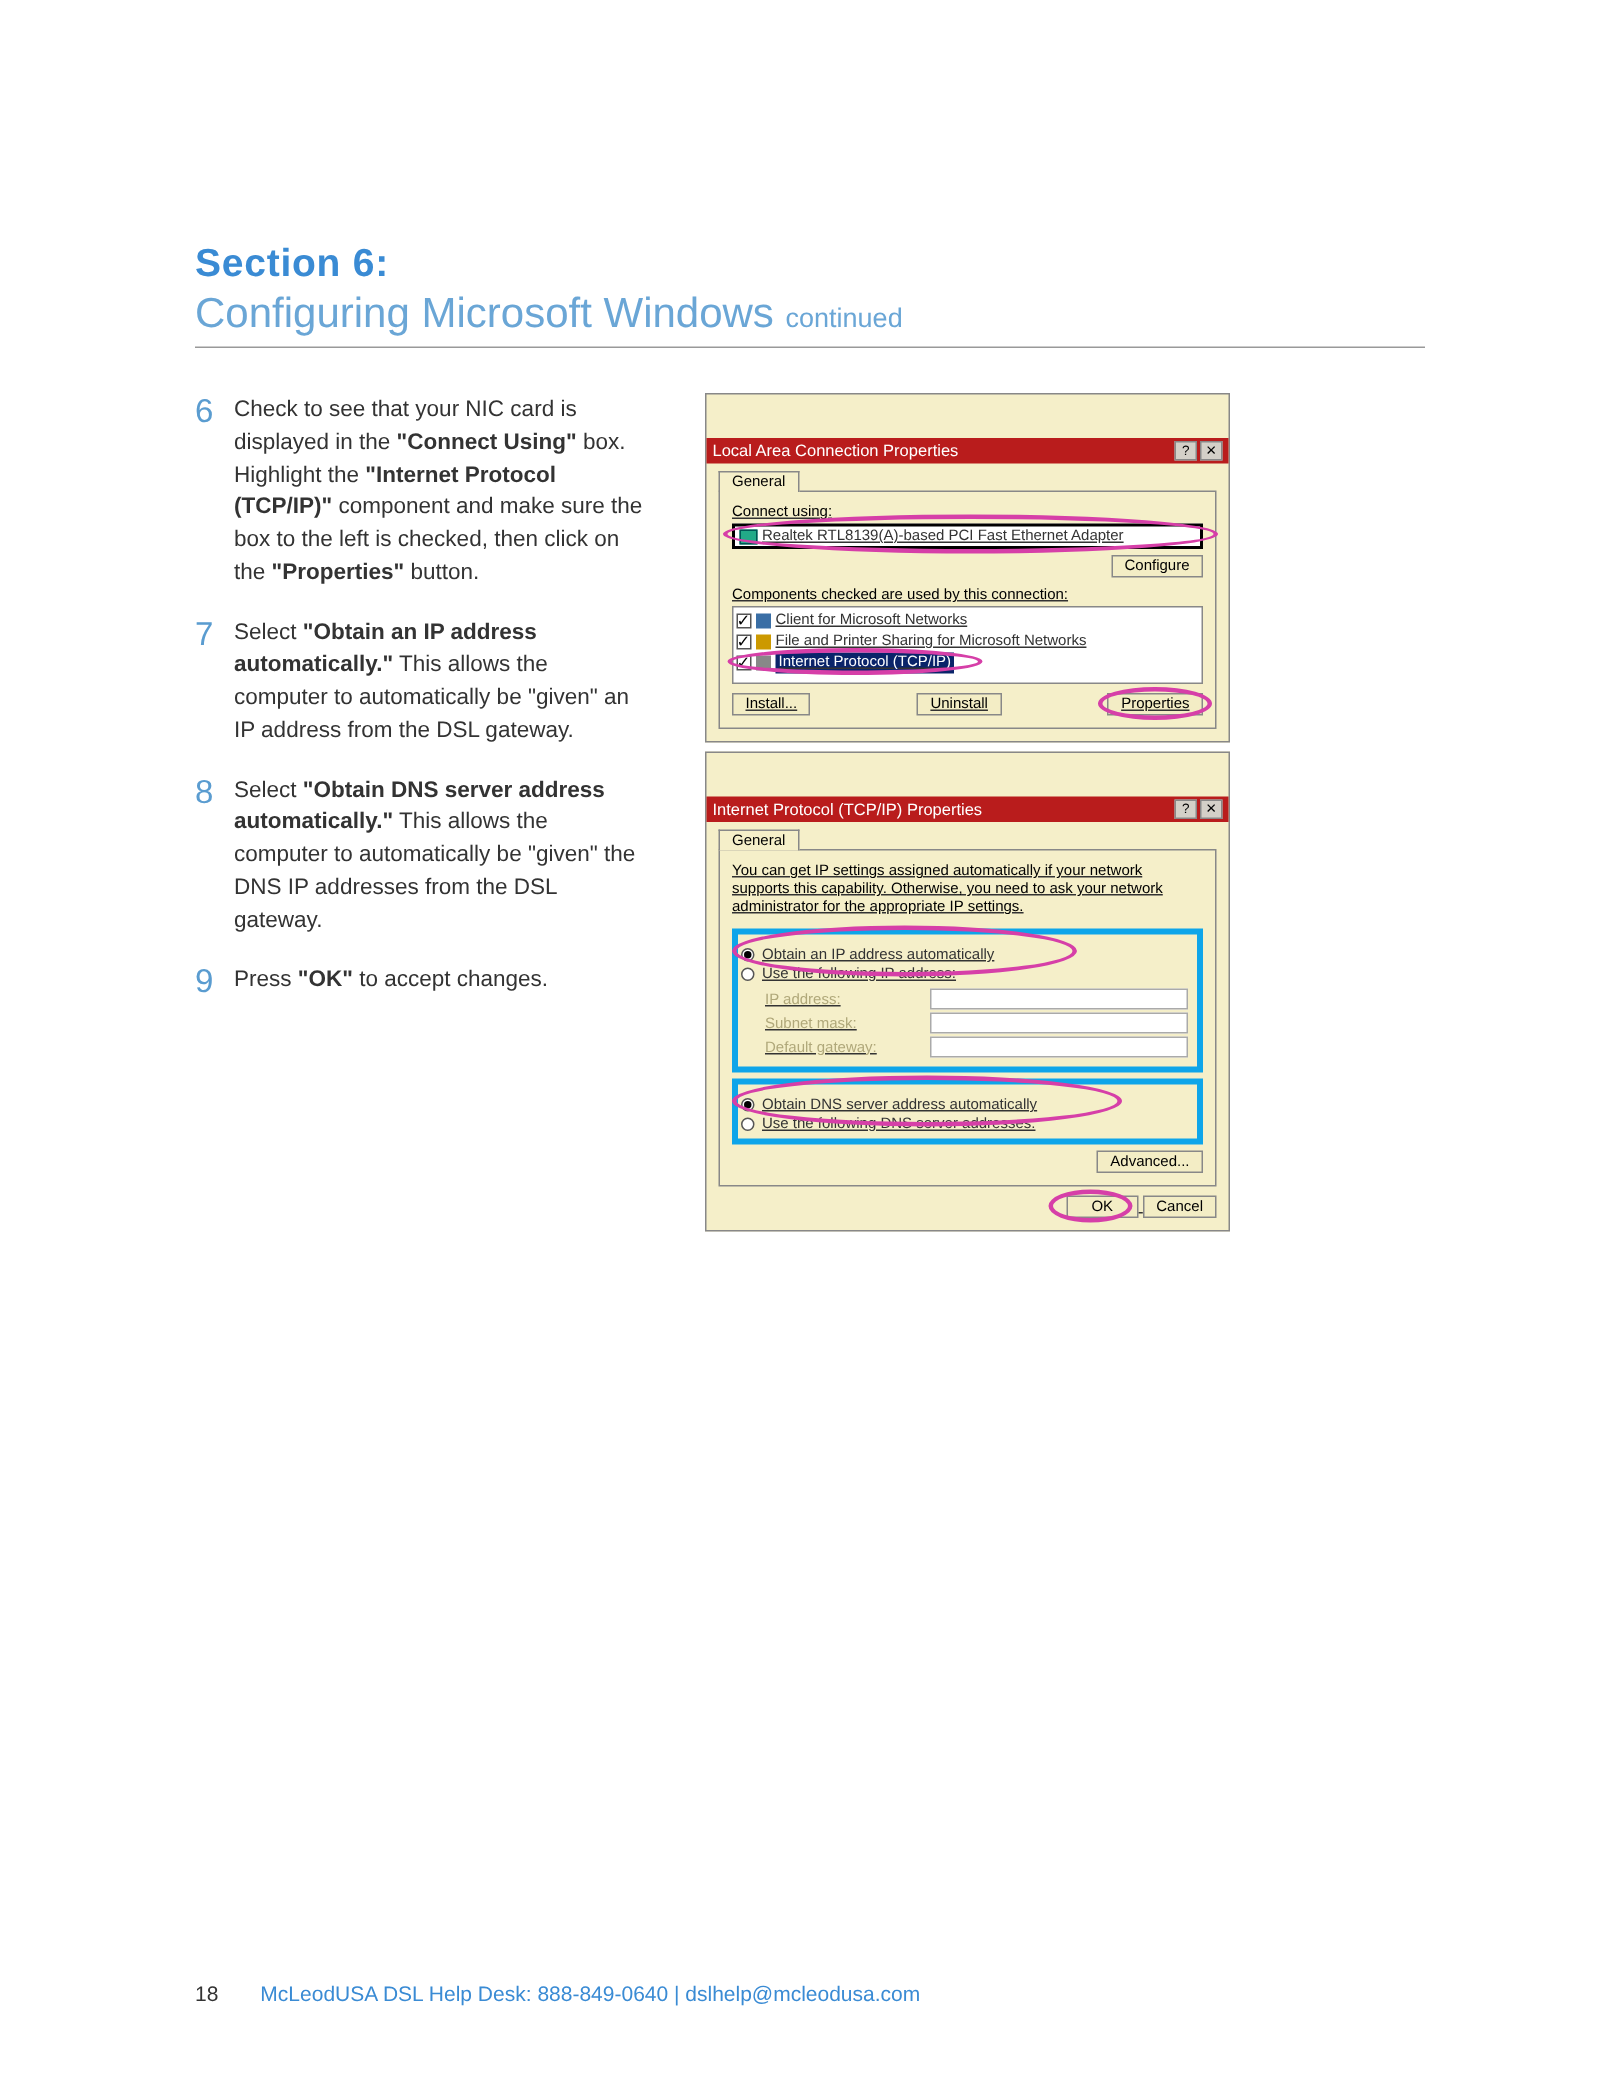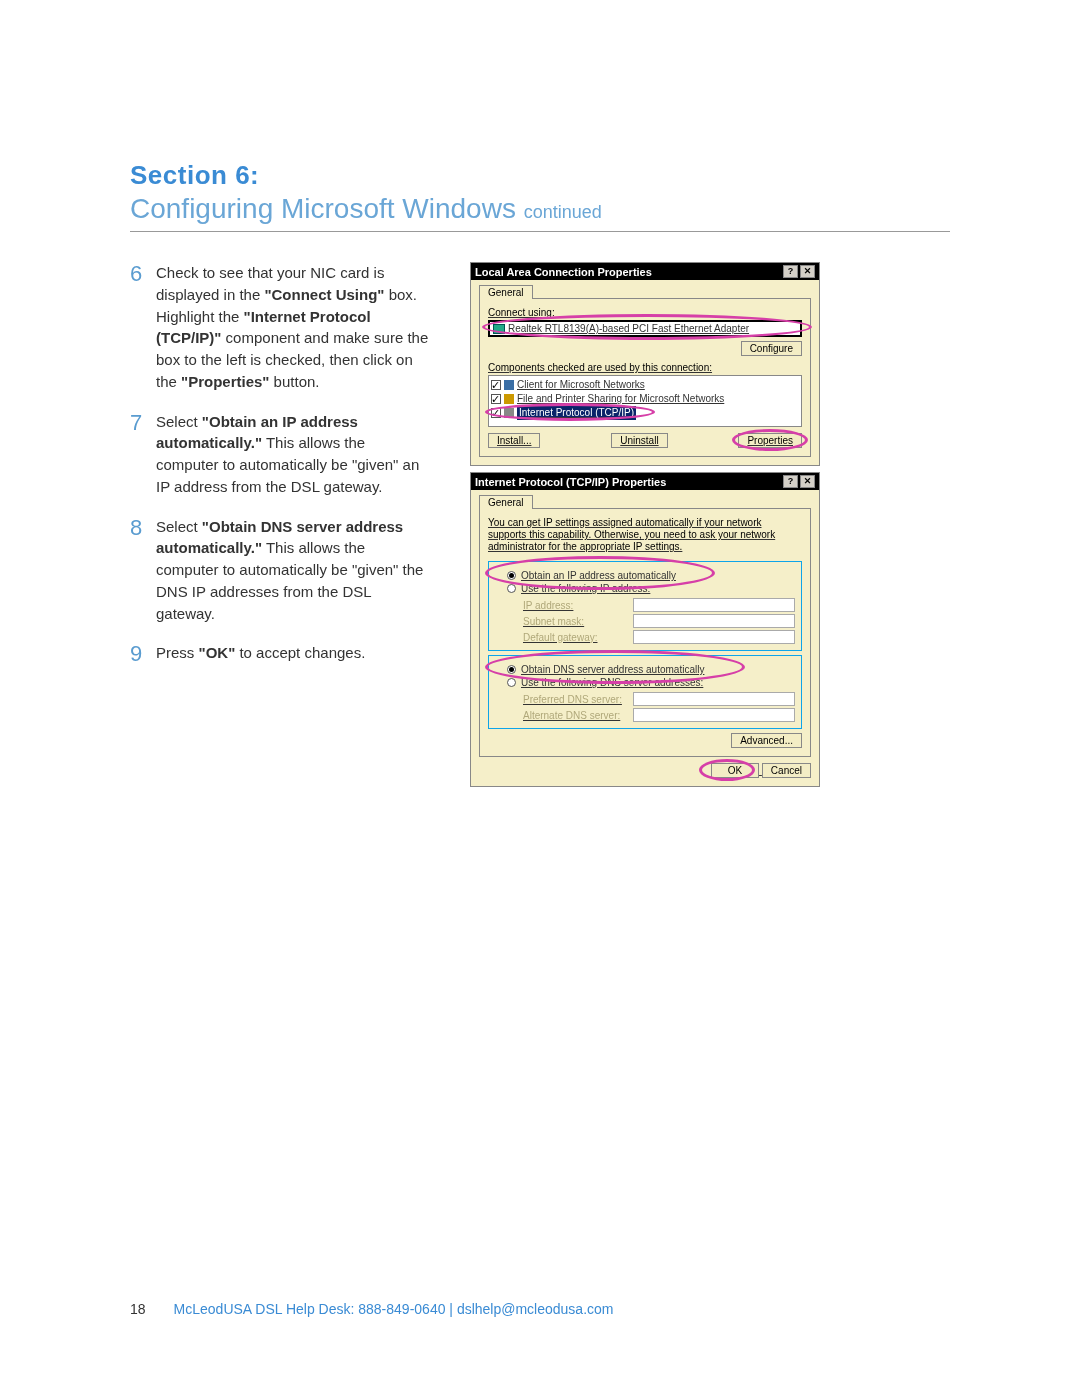--- a/index.html
+++ b/index.html
@@ -69,28 +69,29 @@
   .step-text b { font-weight: bold; }
   .screenshots { width: 350px; }
   .win-dialog {
     background: #f5efc9;
     border: 1px solid #888;
     font-size: 10px;
     font-family: Tahoma, Arial, sans-serif;
     margin-bottom: 6px;
   }
   .win-titlebar {
-    background: #000000;
+    background: #b91c1c;
     color: #fff;
     padding: 2px 4px;
     display: flex;
     justify-content: space-between;
     align-items: center;
-    font-weight: bold;
+    font-weight: normal;
     font-size: 11px;
+    margin-top: 29px;
   }
   .win-titlebar-btns { display: flex; gap: 2px; }
   .win-btn-small {
     background: #d4d0c8;
     border: 1px solid #888;
     width: 15px; height: 13px;
     font-size: 9px;
     text-align: center;
     line-height: 11px;
     color: #000;
@@ -158,25 +159,25 @@
     pointer-events: none;
   }
   .rel { position: relative; }
   .radio-row { display: flex; align-items: center; gap: 5px; font-size: 10px; margin: 2px 0; }
   .radio { width: 9px; height: 9px; border: 1px solid #555; border-radius: 50%; background: #fff; position: relative; flex-shrink: 0; }
   .radio.on::after { content: ""; width: 5px; height: 5px; background: #000; border-radius: 50%; position: absolute; top: 1px; left: 1px; }
   .ip-grid { margin: 4px 0 4px 16px; }
   .ip-grid .row { display: flex; align-items: center; margin-bottom: 2px; }
   .ip-grid .lbl { width: 110px; font-size: 10px; color: #b0a87a; }
   .ip-grid .fld { flex: 1; height: 14px; background: #fff; border: 1px solid #aaa; }
-  .groupbox { border: 1px solid #0ea5e9; padding: 6px 6px 2px 18px; margin-bottom: 4px; }
+  .groupbox { border: 4px solid #0ea5e9; padding: 6px 6px 2px 2px; margin-bottom: 4px; }
   .desc-text { font-size: 10px; color: #000; line-height: 1.2; margin-bottom: 8px; }
   .footer {
     position: absolute;
-    bottom: 80px;
+    bottom: 60px;
     left: 130px;
     right: 130px;
     display: flex;
     align-items: baseline;
     gap: 28px;
     color: #3a8bd4;
     font-size: 14px;
   }
   .footer .pg { color: #333; font-size: 14px; }
   .footer .sep { color: #3a8bd4; }
@@ -313,30 +314,20 @@
             <div class="groupbox rel">
               <div class="radio-row">
                   <span class="radio on"></span>
                   <span>Obtain DNS server address automatically</span>
                 </div>
               <div class="radio-row">
                   <span class="radio"></span>
                   <span>Use the following DNS server addresses:</span>
                 </div>
               <div class="circle-highlight" style="top:-6px;left:-4px;width:260px;height:34px;"></div>
-              <div class="ip-grid">
-                <div class="row">
-                    <span class="lbl">Preferred DNS server:</span>
-                    <span class="fld"></span>
-                  </div>
-                <div class="row">
-                    <span class="lbl">Alternate DNS server:</span>
-                    <span class="fld"></span>
-                  </div>
-              </div>
             </div>
             <div class="btn-row"><span class="win-button">Advanced...</span></div>
           </div>
           <div class="btn-row rel" style="margin-top:6px;">
             <span class="win-button" style="padding:1px 16px;">OK</span>
             <span class="win-button">Cancel</span>
             <div class="circle-highlight" style="top:-4px;right:56px;width:56px;height:22px;"></div>
           </div>
         </div>
       </div>

